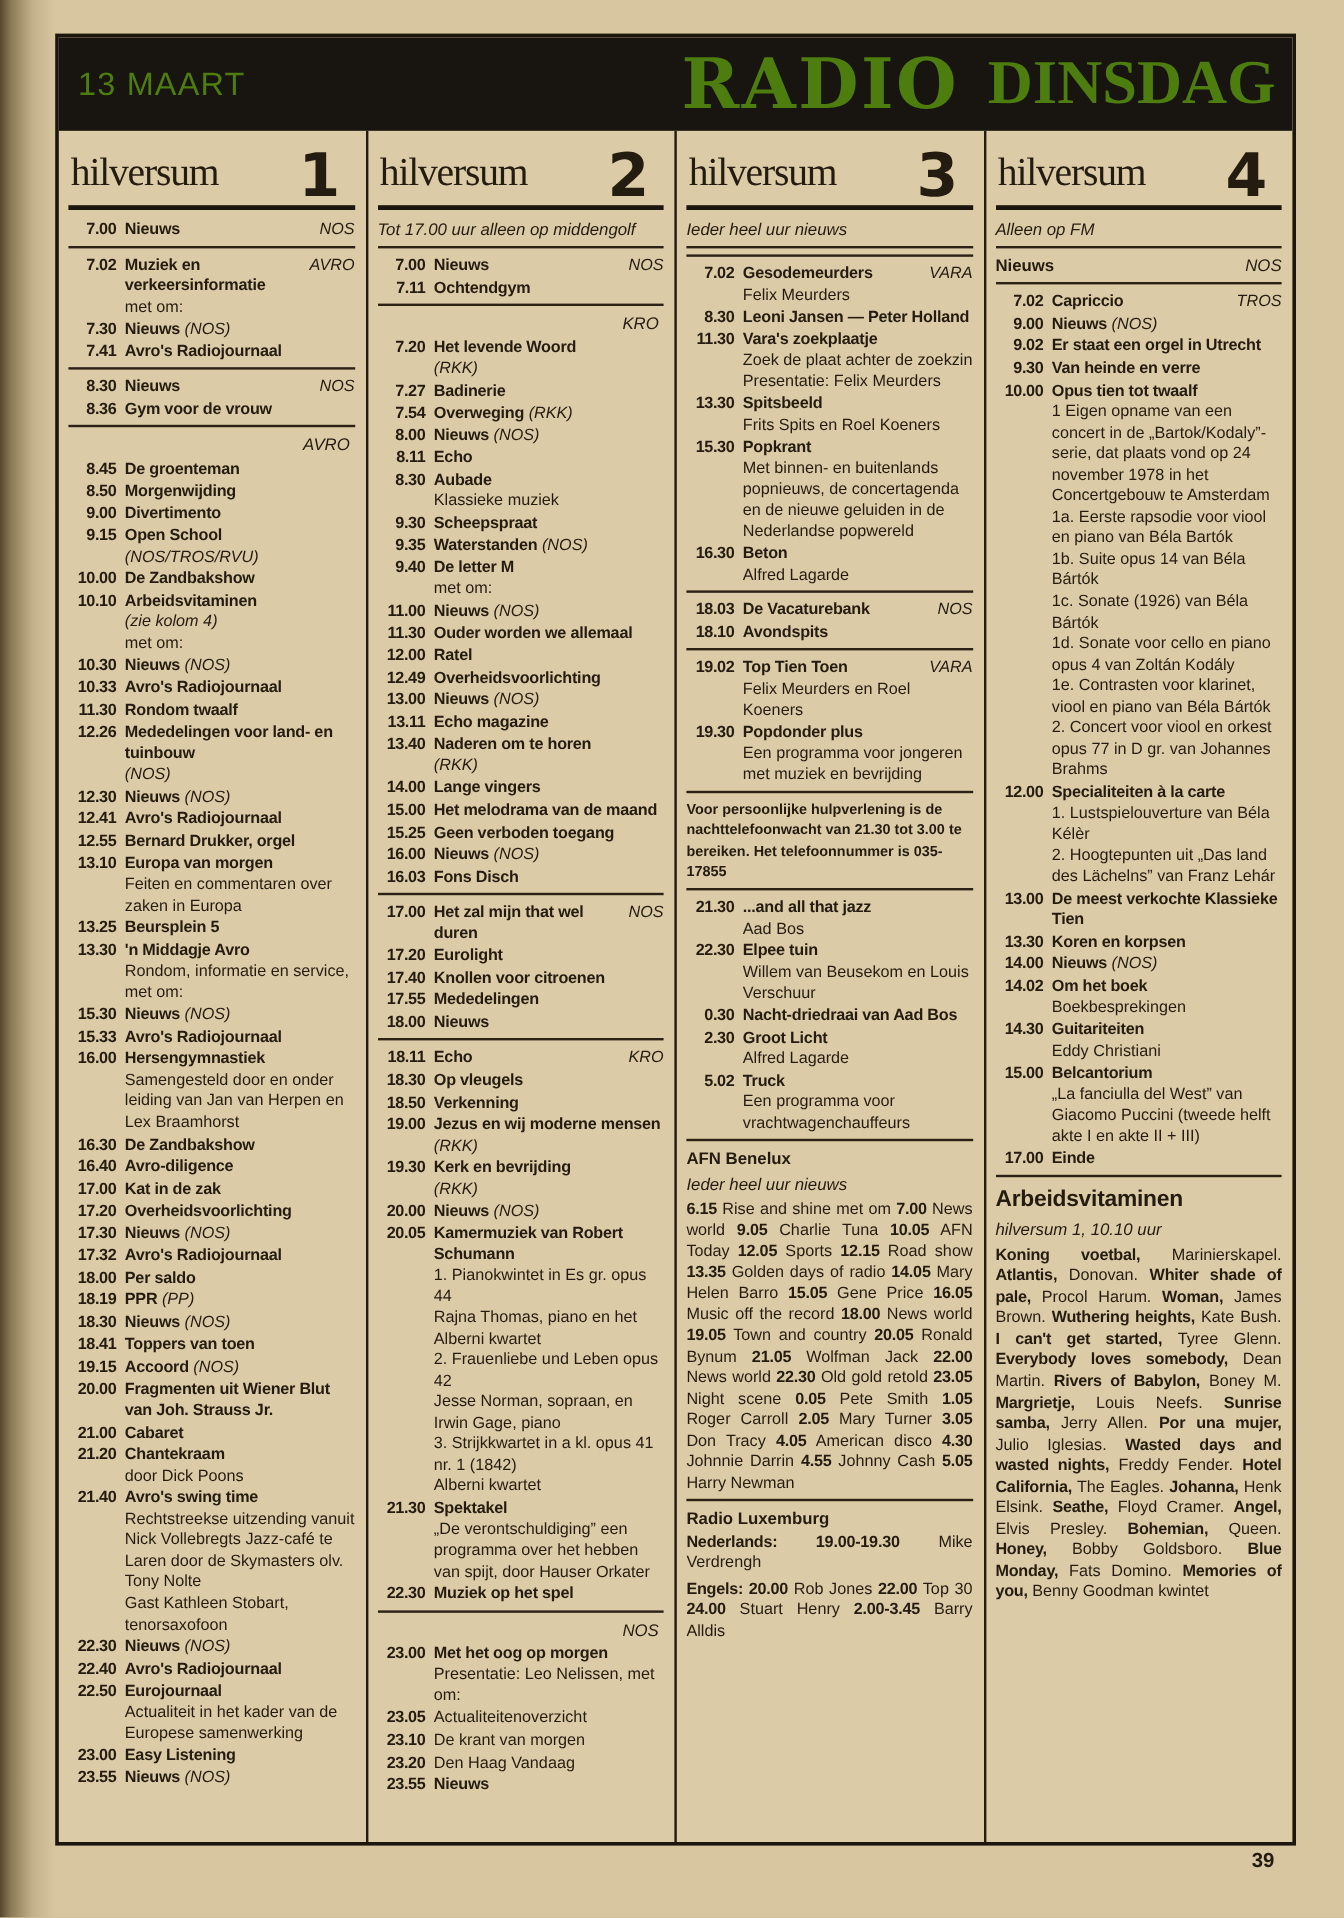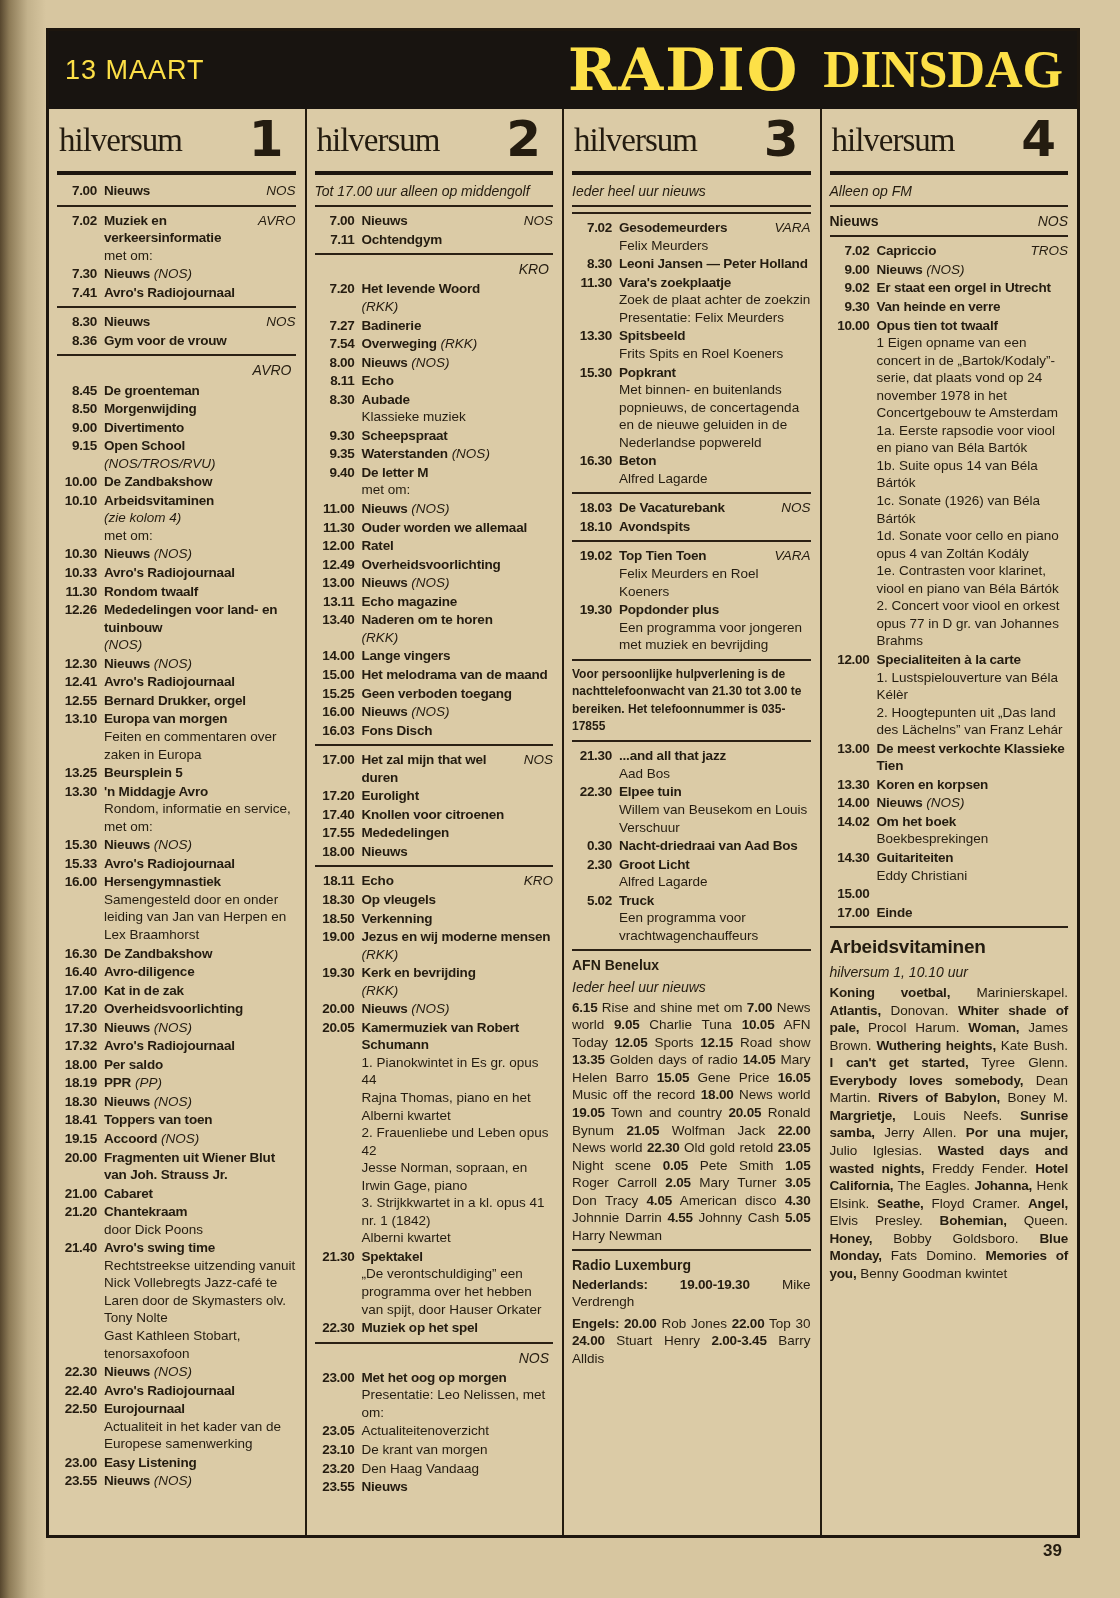--- a/index.html
+++ b/index.html
@@ -3,29 +3,29 @@
 <meta charset="utf-8">
 <style>
   html,body{margin:0;padding:0;}
   body{background:#b8a67f;font-family:"Liberation Sans",sans-serif;}
   .page{position:relative;width:1120px;height:1598px;background:#d7c6a0;overflow:hidden;color:#241c10;}
   .edge{position:absolute;left:0;top:0;width:46px;height:100%;
         background:linear-gradient(90deg,#57472e 0%,#8d7b57 20%,#c3b28c 60%,#d7c6a0 100%);}
   .frame{position:absolute;left:46px;top:28px;width:1034px;height:1510px;
          border:3px solid #1d160e;background:#dbcba6;box-sizing:border-box;overflow:hidden;}
   
-  .topbar{height:78px;background:#181410;display:flex;align-items:center;color:#fde047;overflow:hidden;}
+  .topbar{height:78px;background:#181410;display:flex;align-items:center;color:#4d7c0f;overflow:hidden;}
   .date{font-size:27px;letter-spacing:1px;margin-left:16px;}
   .brand{margin-left:auto;font-family:"DejaVu Serif",serif;font-weight:700;font-size:58px;letter-spacing:2px;line-height:1;}
   .day{font-family:"Liberation Serif",serif;font-weight:700;font-size:52px;margin:0 14px 0 24px;line-height:1;}
   
   #columns{display:flex;height:1429px;}
   .col{flex:1 1 0;padding:2px 9px 10px 8px;overflow:hidden;font-size:13.5px;line-height:1.3;}
   .col + .col{border-left:2px solid #241c10;}
-  .colhead{display:flex;align-items:flex-start;border-bottom:4px solid #1d160e;padding:8px 2px 5px 2px;margin-bottom:7px;height:64px;box-sizing:border-box;}
+  .colhead{display:flex;align-items:flex-end;border-bottom:4px solid #1d160e;padding:8px 2px 5px 2px;margin-bottom:7px;height:64px;box-sizing:border-box;}
   .chw{font-family:"Liberation Serif",serif;font-size:33px;letter-spacing:-1px;}
   .chn{font-family:"DejaVu Sans",sans-serif;font-weight:800;font-size:50px;line-height:0.8;margin-left:auto;margin-right:10px;}
   
   .rule{border-top:2px solid #2b2115;margin:5px 0;}
   .net{font-style:italic;text-align:right;padding-right:4px;margin:1px 0 2px;font-size:14px;}
   .intro{font-style:italic;font-size:14px;margin:3px 0;}
   .note{font-weight:700;font-size:12px;line-height:1.45;margin:2px 0;}
   .headrow{display:flex;justify-content:space-between;font-weight:700;margin:2px 0 1px;font-size:14px;}
   .headrow .hr-right{font-style:italic;font-weight:400;}
   .bighead{font-weight:700;font-size:19px;margin:7px 0 1px;letter-spacing:-0.2px;}
@@ -837,20 +837,24 @@
           </div>
           <div class="entry">
             <span class="time">14.30</span>
             <div class="ebody">
               <div class="tline"><b class="title">Guitariteiten</b></div>
               <div class="desc">Eddy Christiani</div>
             </div>
           </div>
           <div class="entry">
             <span class="time">15.00</span>
+            <div class="ebody">
+              <div class="tline"><b class="title">Belcantorium</b></div>
+              <div class="desc">„La fanciulla del West” van Giacomo Puccini (tweede helft akte I en akte II + III)</div>
+            </div>
           </div>
           <div class="entry">
             <span class="time">17.00</span>
             <div class="ebody">
               <div class="tline"><b class="title">Einde</b></div>
             </div>
           </div>
           <div class="rule"></div>
           <div class="bighead">Arbeidsvitaminen</div>
           <div class="intro">hilversum 1, 10.10 uur</div>

